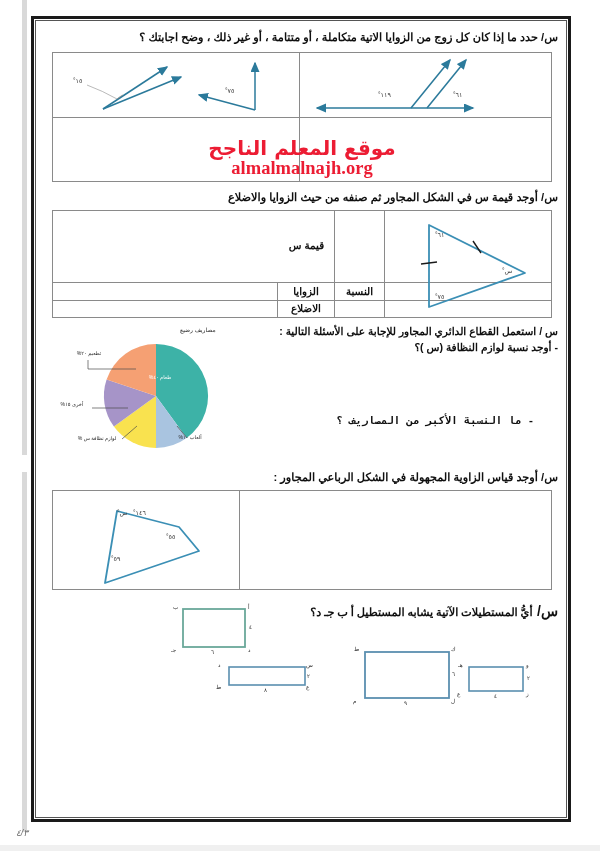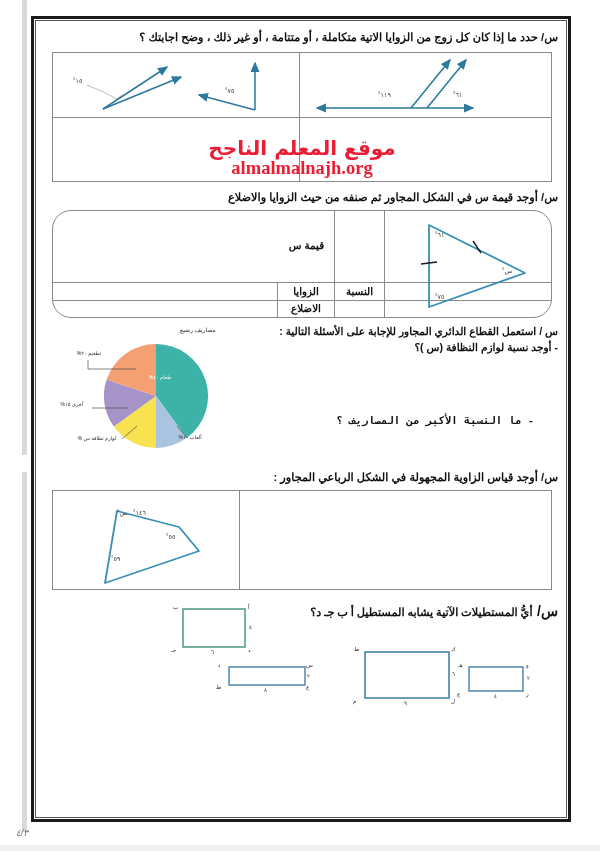--- a/index.html
+++ b/index.html
@@ -223,21 +223,21 @@
       <div class="ang-label" style="left:172px; top:34px;">٧٥°</div>
 
       <div id="watermark" style="top:50px;margin-top:35px;">
         <div id="wm-ar">موقع المعلم الناجح</div>
         <div id="wm-en">almalmalnajh.org</div>
       </div>
     </div>
 
     <div class="qline" style="position:absolute; right:0px; top:166px; width:510px;">س/ أوجد قيمة س في الشكل المجاور ثم صنفه من حيث الزوايا والاضلاع</div>
 
-    <div class="box" style="position:absolute; left:8px; top:186px; width:500px; height:108px;border-radius:19px;">
+    <div class="box" style="position:absolute; left:8px; top:186px; width:500px; height:108px;">
 
       <div class="vline" style="left:331px;"></div>
       <div class="vline" style="left:281px;"></div>
       <div class="vline" style="left:224px; top:71px; bottom:0;"></div>
       <div class="hline" style="top:71px;"></div>
       <div class="hline" style="top:89px;"></div>
 
       <div class="tbl-cell" style="left:231px; top:28px; width:45px;">قيمة س</div>
       <div class="tbl-cell" style="left:284px; top:74px; width:45px;">النسبة</div>
       <div class="tbl-cell" style="left:228px; top:74px; width:50px;">الزوايا</div>

